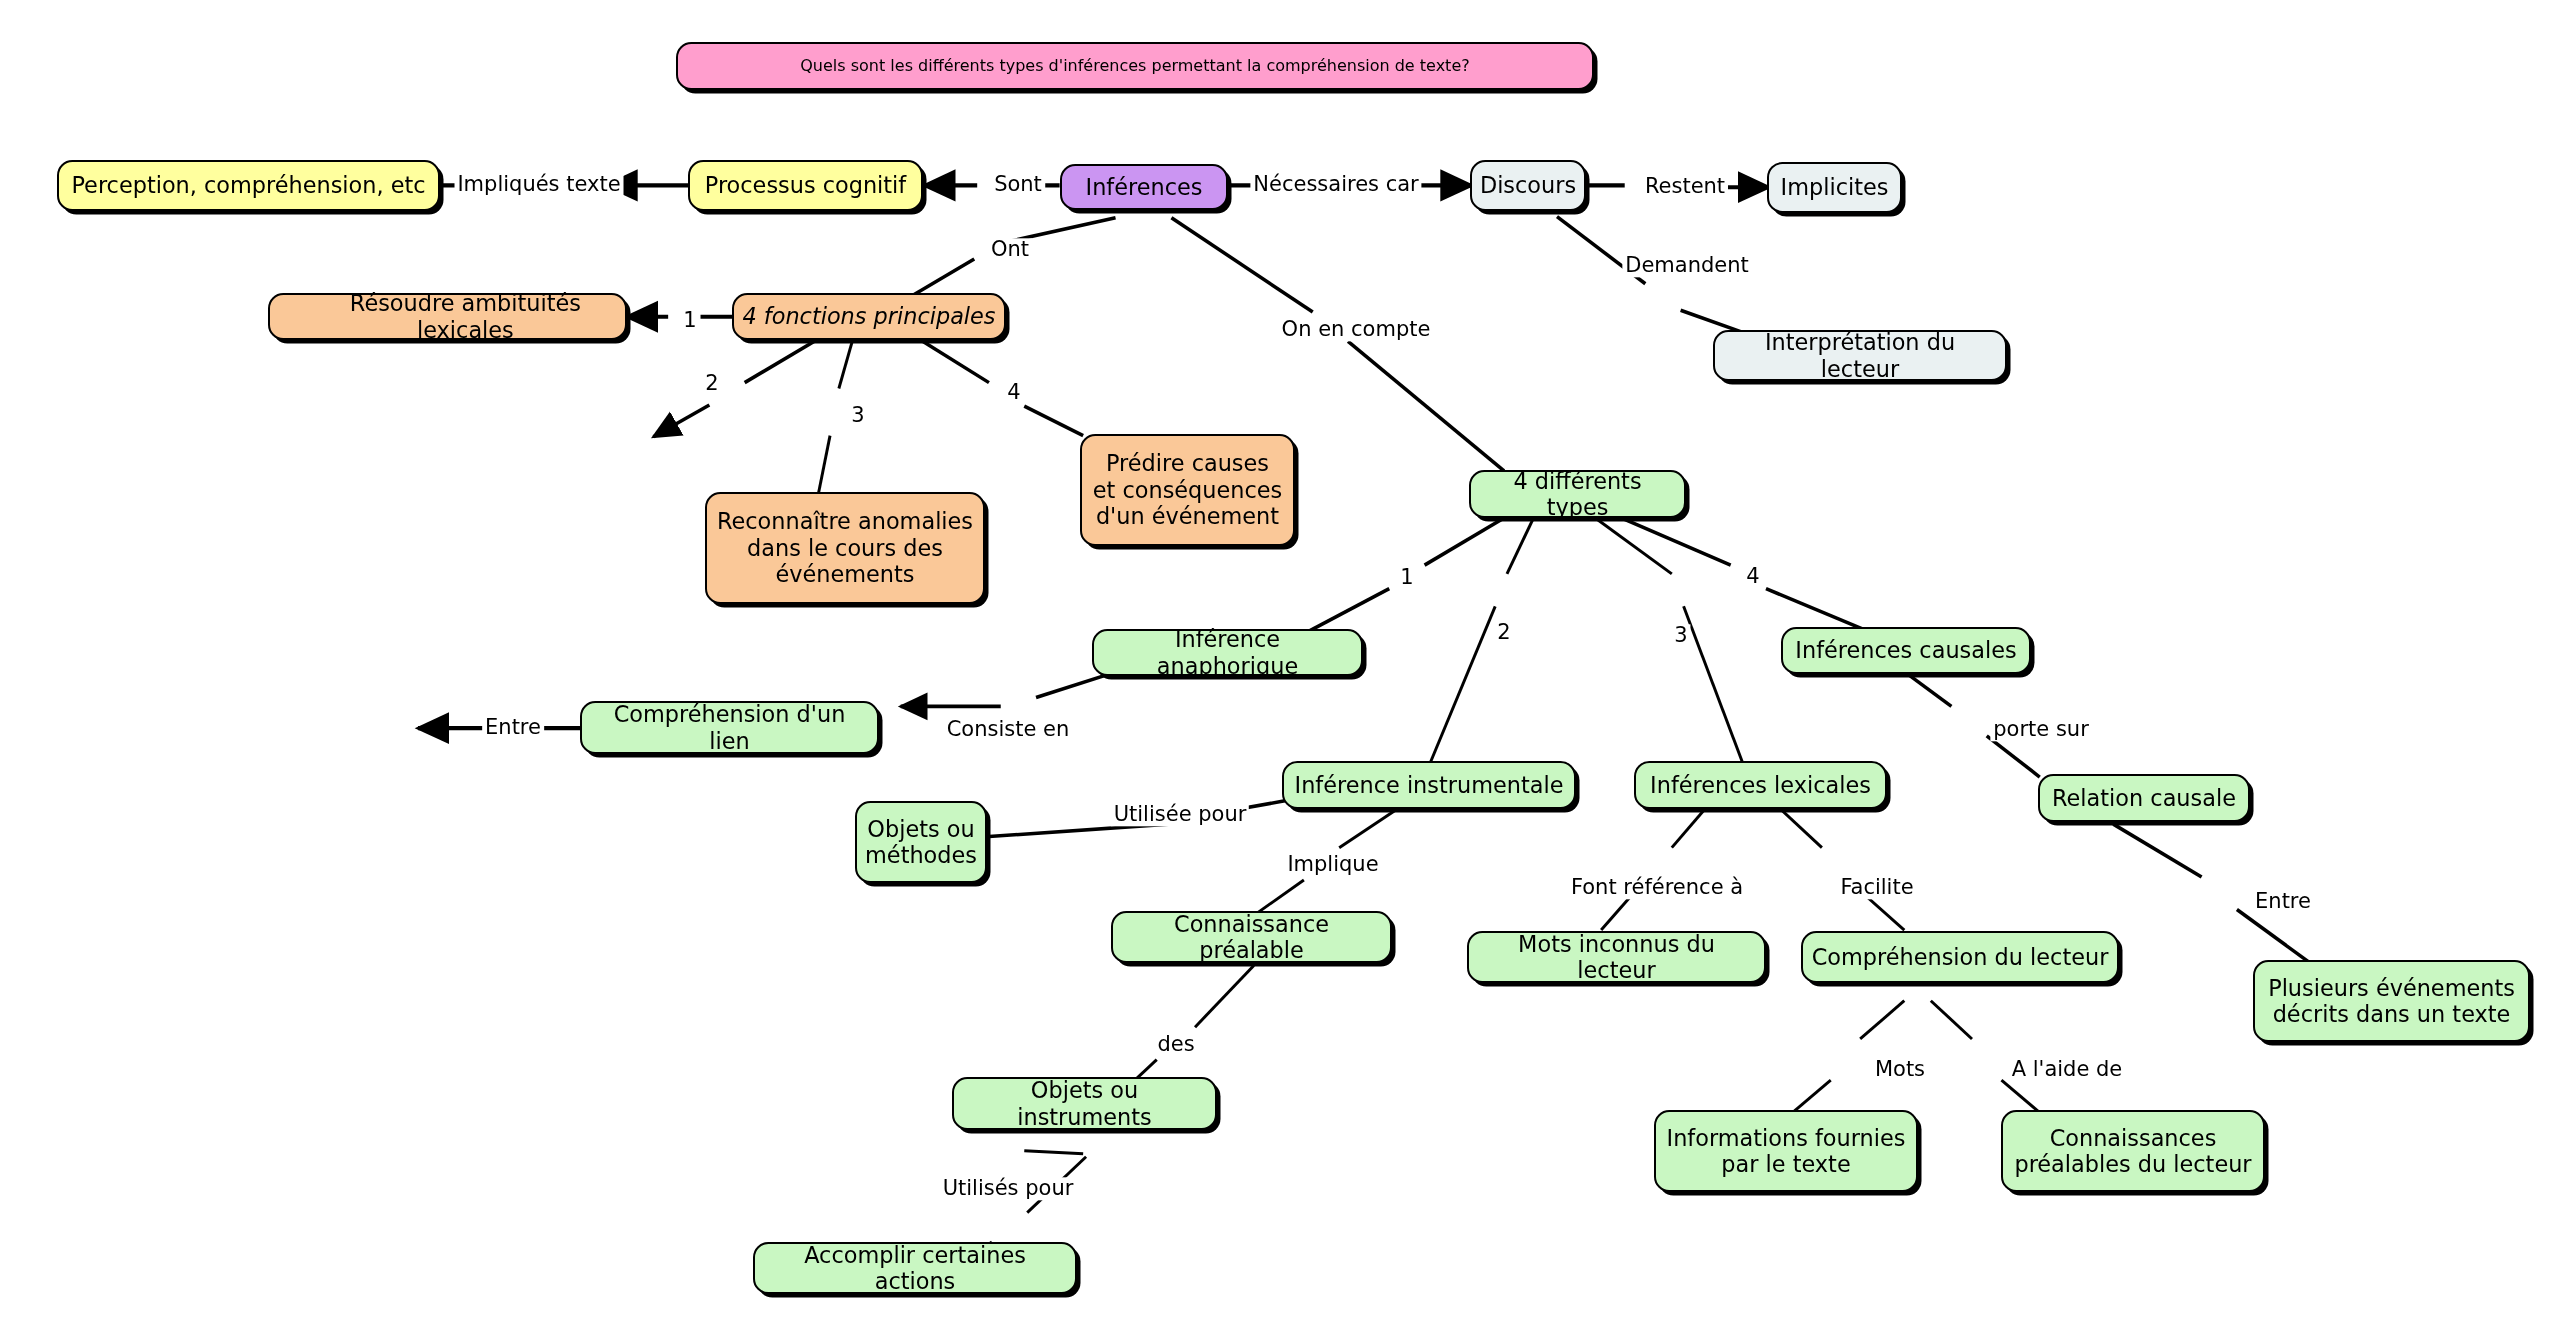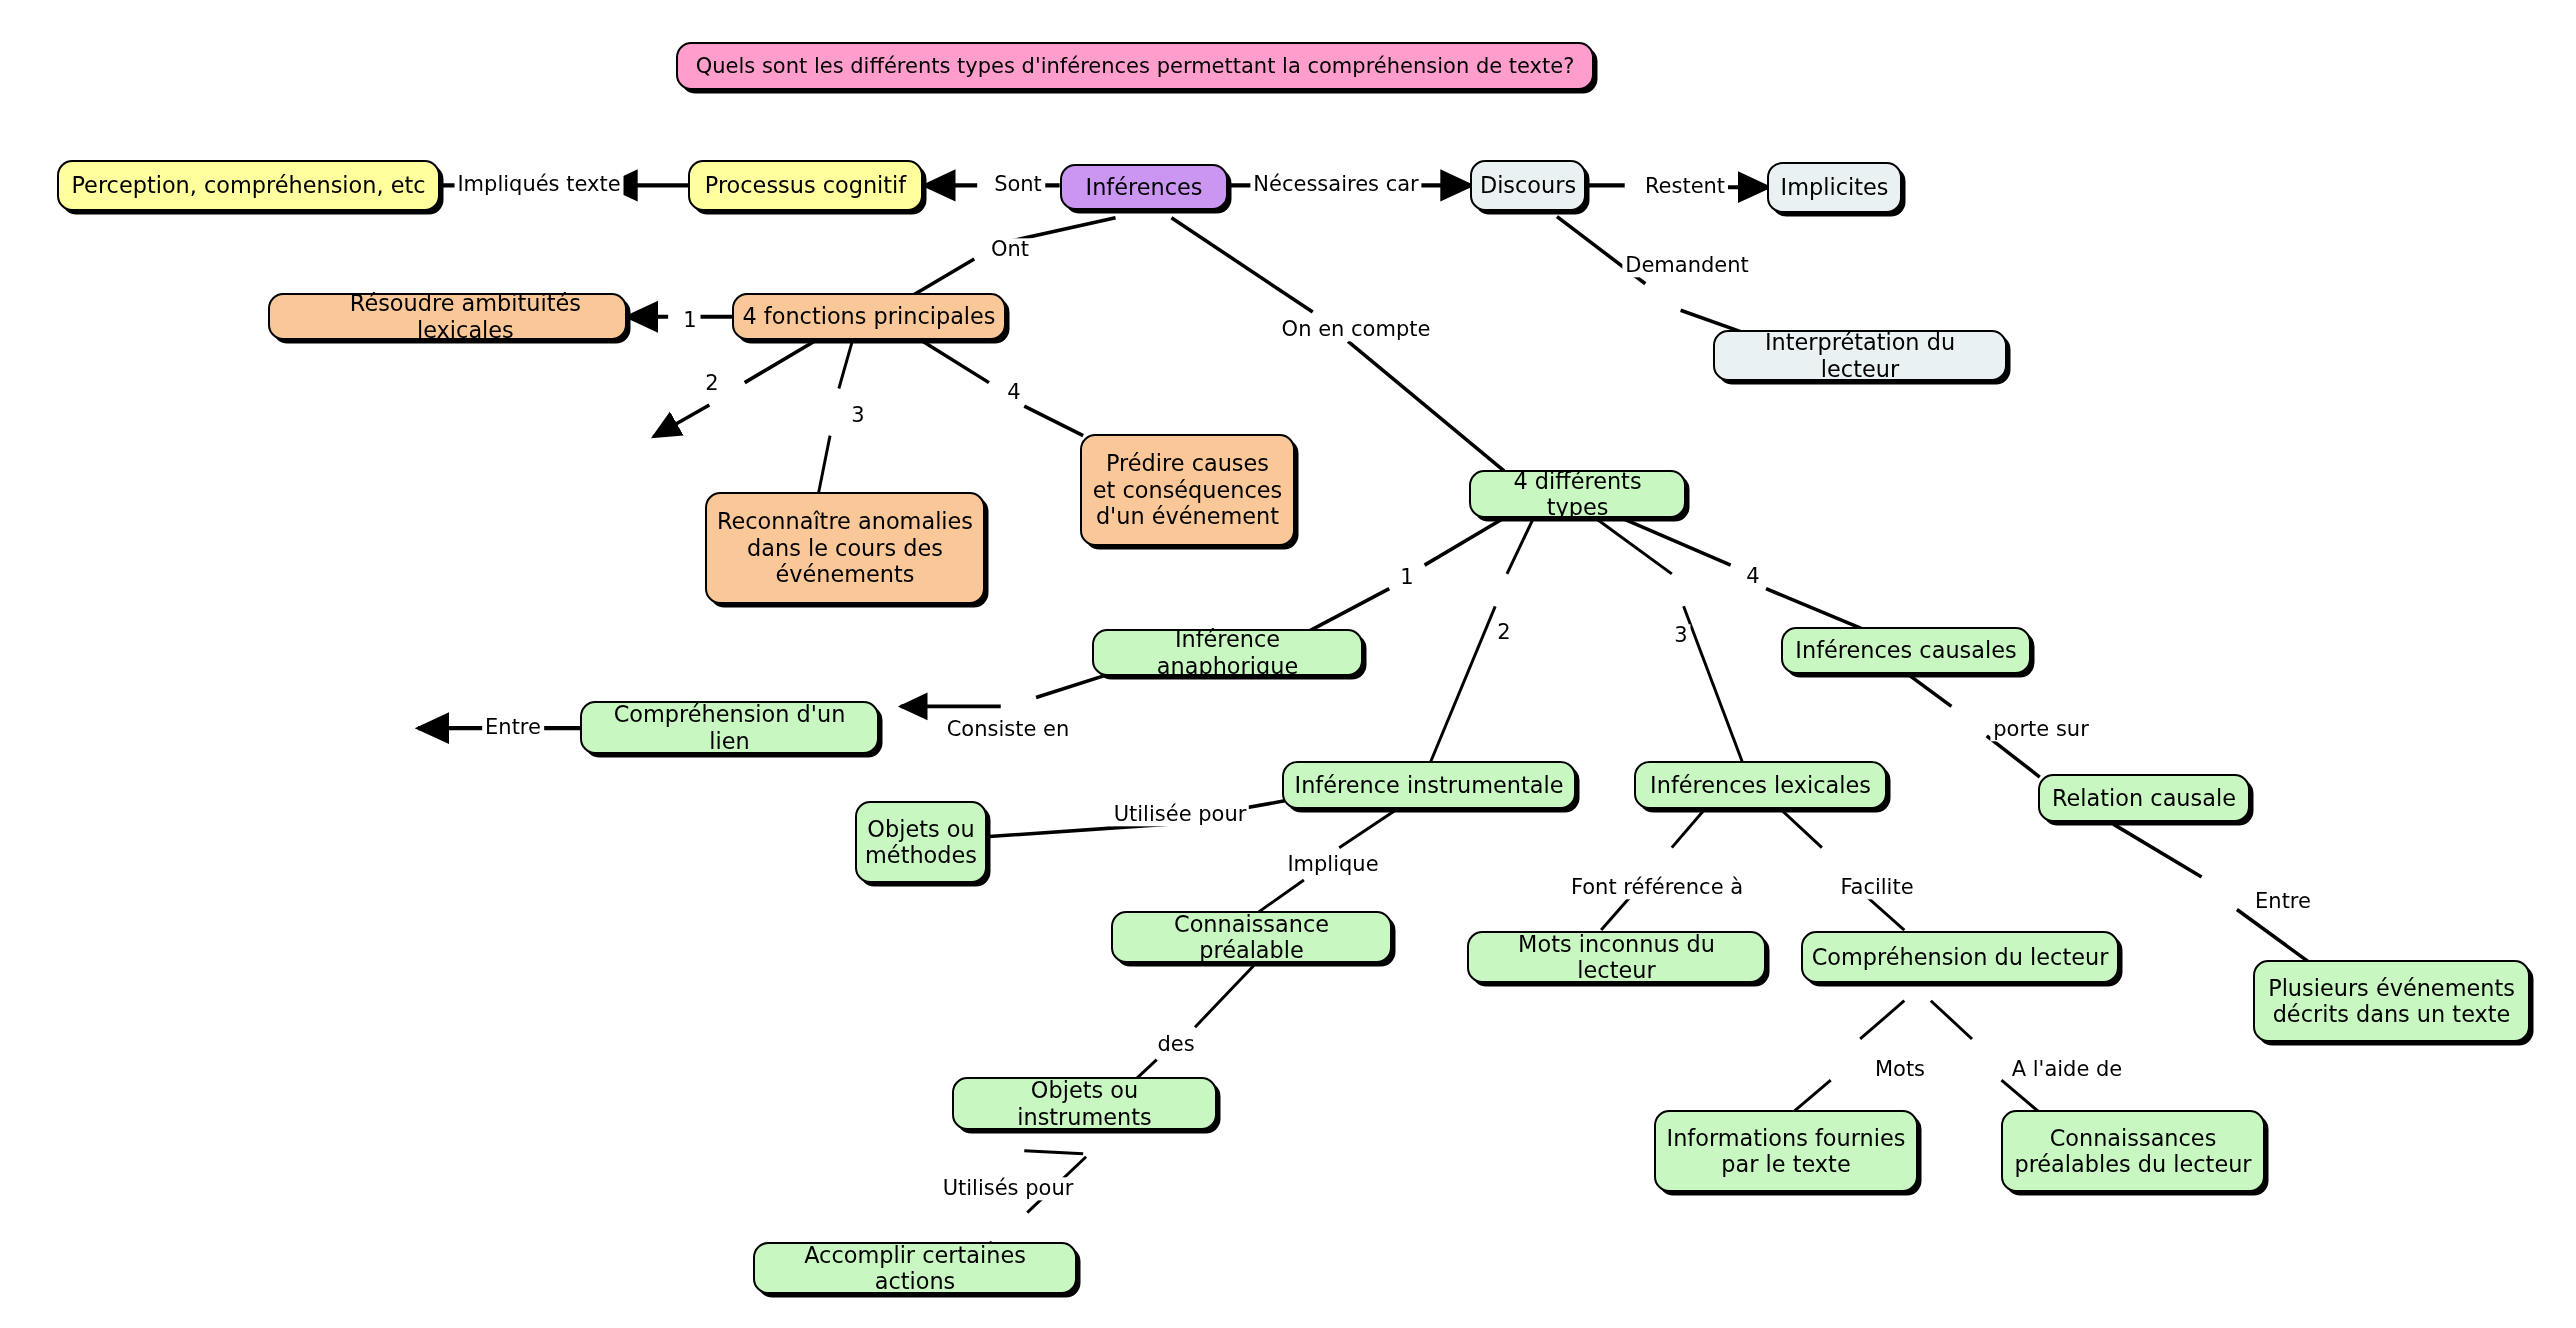--- a/index.html
+++ b/index.html
@@ -151,35 +151,35 @@
       <path d="M3400,1835 L3465,1890" stroke-width="5"></path>
 
       <path d="M3220,1130 L3315,1200" stroke-width="6"></path>
       <path d="M3375,1250 L3465,1320" stroke-width="6"></path>
 
       <path d="M3590,1400 L3740,1490" stroke-width="6"></path>
       <path d="M3800,1545 L3930,1640" stroke-width="6"></path>
     </g>
   </svg>
 
-  <div class="node n-pink" style="left:676px; top:42px; width:918px; height:48px; font-size:21px;">Quels sont les différents types d'inférences permettant la compréhension de texte?</div>
+  <div class="node n-pink" style="left:676px; top:42px; width:918px; height:48px; font-size:16px;">Quels sont les différents types d'inférences permettant la compréhension de texte?</div>
 
   <div class="node n-yellow" style="left:57px; top:160px; width:383px; height:51px;">Perception, compréhension, etc</div>
 
   <div class="node n-yellow" style="left:688px; top:160px; width:235px; height:51px;">Processus cognitif</div>
 
   <div class="node n-purple" style="left:1060px; top:164px; width:168px; height:46px;">Inférences</div>
 
   <div class="node n-gray" style="left:1470px; top:160px; width:116px; height:51px;">Discours</div>
 
   <div class="node n-gray" style="left:1767px; top:162px; width:135px; height:51px;">Implicites</div>
 
   <div class="node n-gray" style="left:1713px; top:330px; width:294px; height:51px;">Interprétation du lecteur</div>
 
-  <div class="node n-orange" style="left:732px; top:293px; width:274px; height:47px;">4 fonctions principales</div>
+  <div class="node n-orange" style="left:732px; top:293px; width:274px; height:47px;font-style:italic;">4 fonctions principales</div>
 
   <div class="node n-orange" style="left:268px; top:293px; width:359px; height:47px;padding-left:44px;">Résoudre ambituités lexicales</div>
 
 
   <div class="node n-orange" style="left:705px; top:492px; width:280px; height:112px;">Reconnaître anomalies
 dans le cours des
 événements</div>
 
   <div class="node n-orange" style="left:1080px; top:434px; width:215px; height:112px;">Prédire causes
 et conséquences

